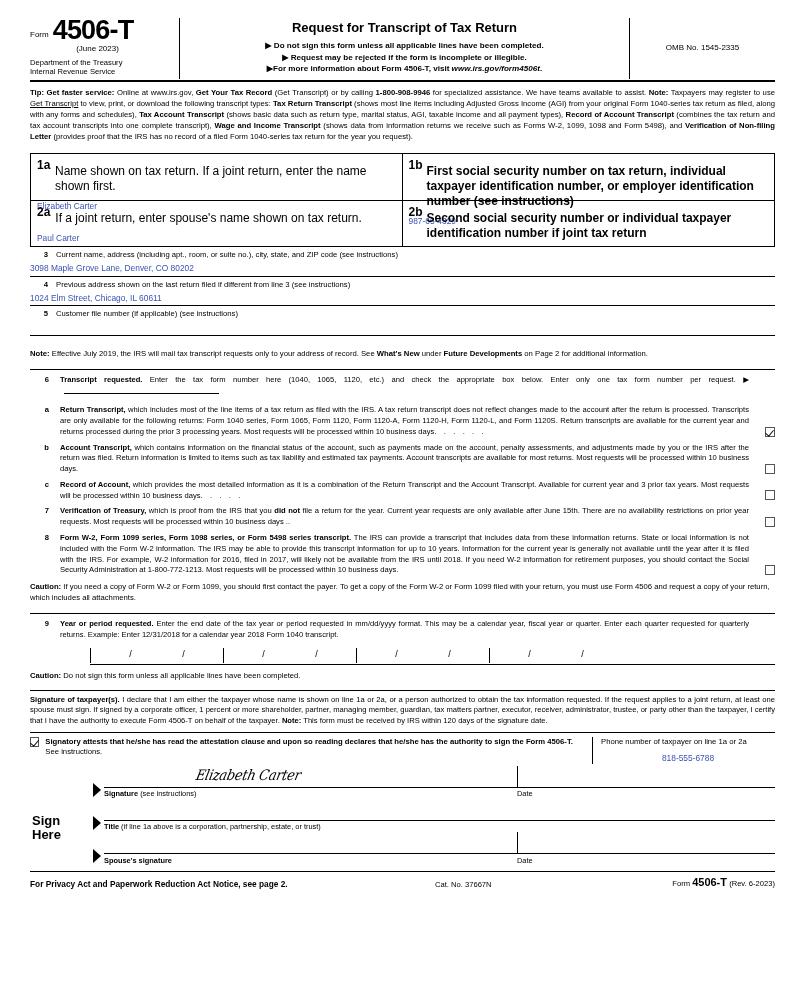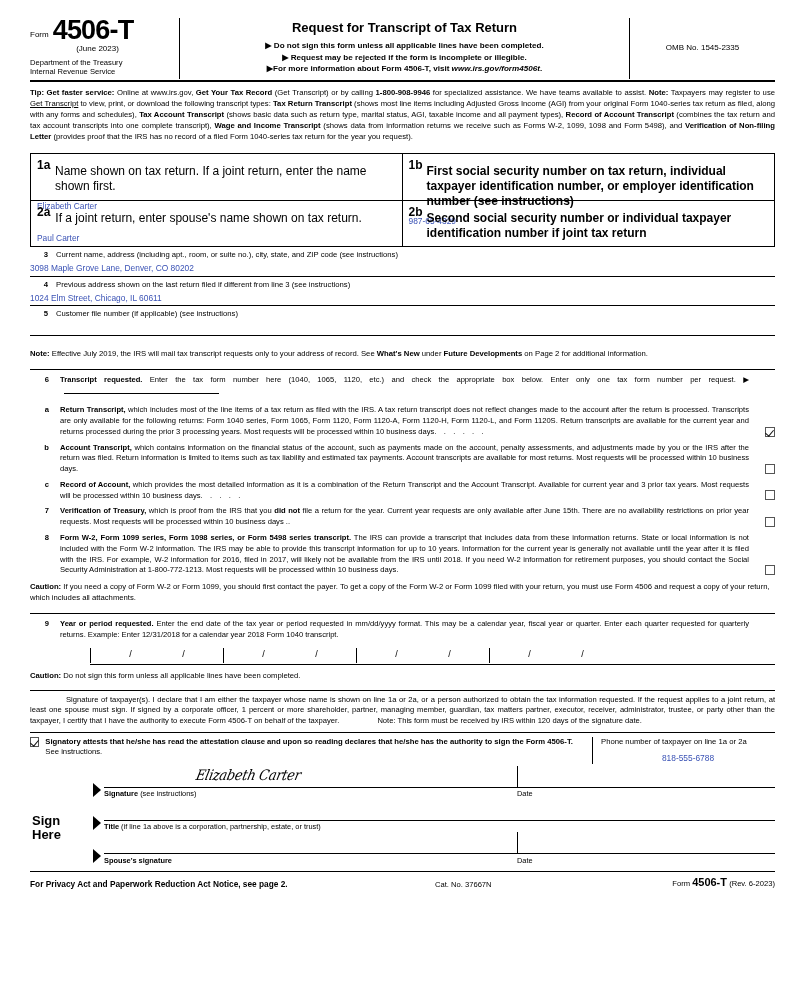--- a/index.html
+++ b/index.html
@@ -100,21 +100,21 @@
   .caution b { font-weight: bold; }
 
   
   .datebar { display: flex; margin-top: 7px; border-bottom: 1px solid #000; padding-bottom: 1px; margin-left: 60px; }
   .dgroup { display: flex; width: 133px; border-left: 1.4px solid #000; height: 15px; align-items: center; }
   .dslot { flex: 1; text-align: center; font-size: 9px; }
   .dslot.sep { color: #000; }
 
   
   .sigdecl { margin-top: 8px; font-size: 7.6px; line-height: 1.42; text-align: justify; border-top: 1.6px solid #000; padding-top: 4px;}
-  .sigdecl b { font-weight: normal; margin-left: 36px; }
+  .sigdecl b { font-weight: bold; }
 
   
   .attest { display: flex; margin-top: 5px; border-top: 1px solid #000; padding-top: 4px; }
   .attest-left { flex: 1; display: flex; gap: 6px; padding-right: 8px; }
   .attest-text { font-size: 7.7px; line-height: 1.35; }
   .attest-text b { font-weight: bold; }
   .attest-right { width: 183px; border-left: 1.2px solid #000; padding-left: 8px; font-size: 7.7px; line-height: 1.3; }
   .attest-right .filled { text-align: center; margin-top: 6px; }
 
   

